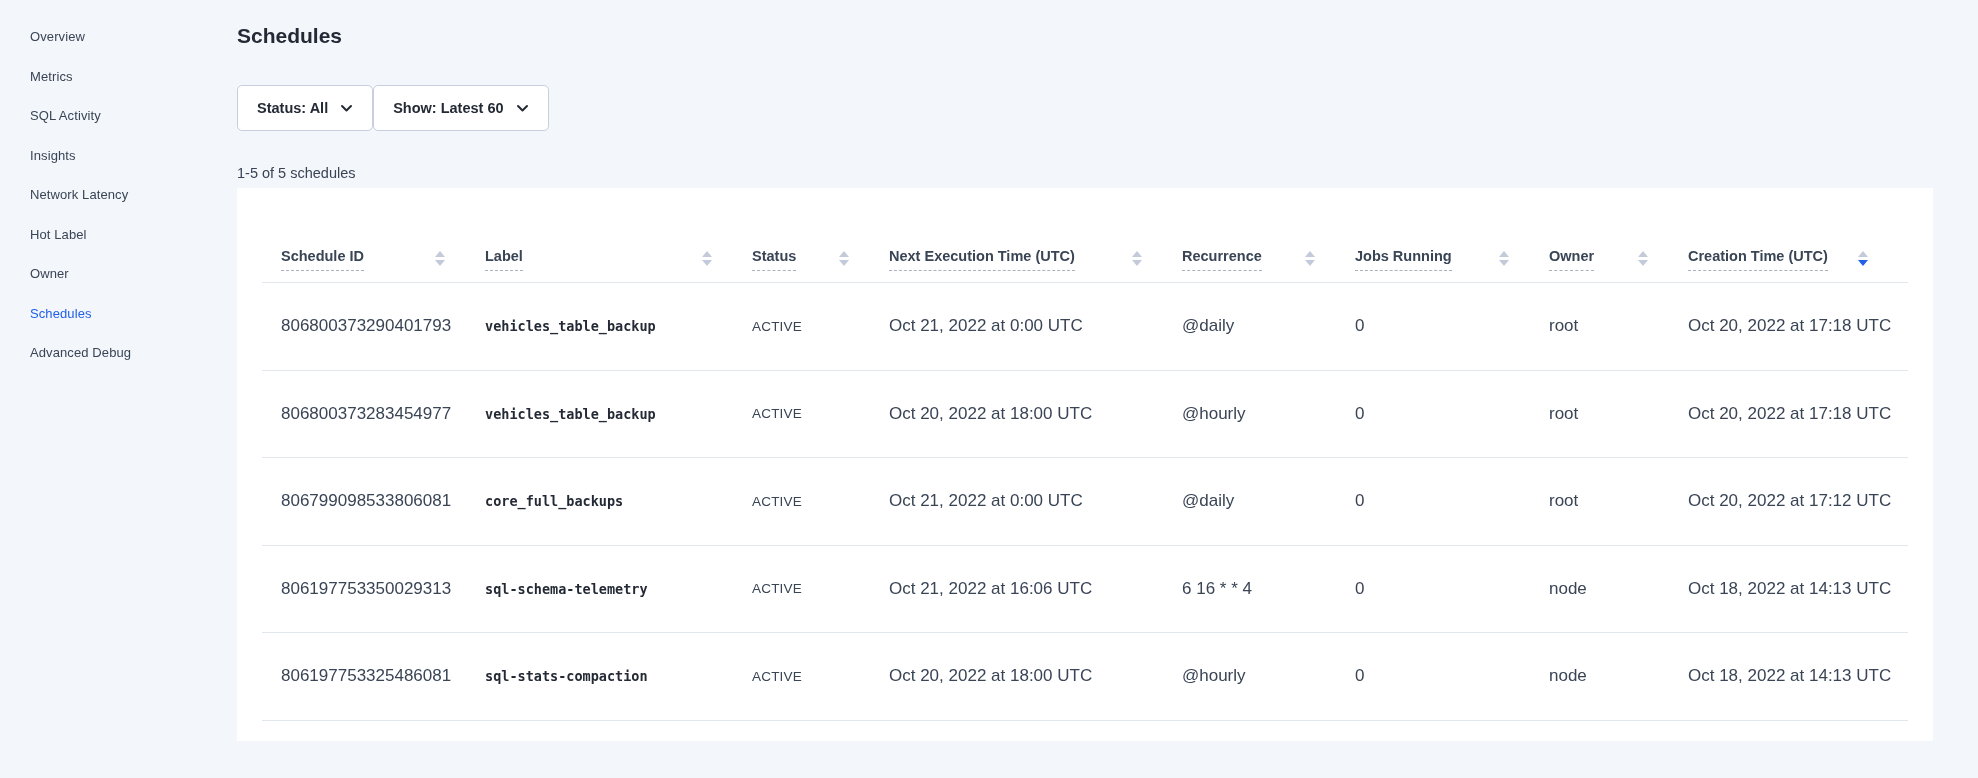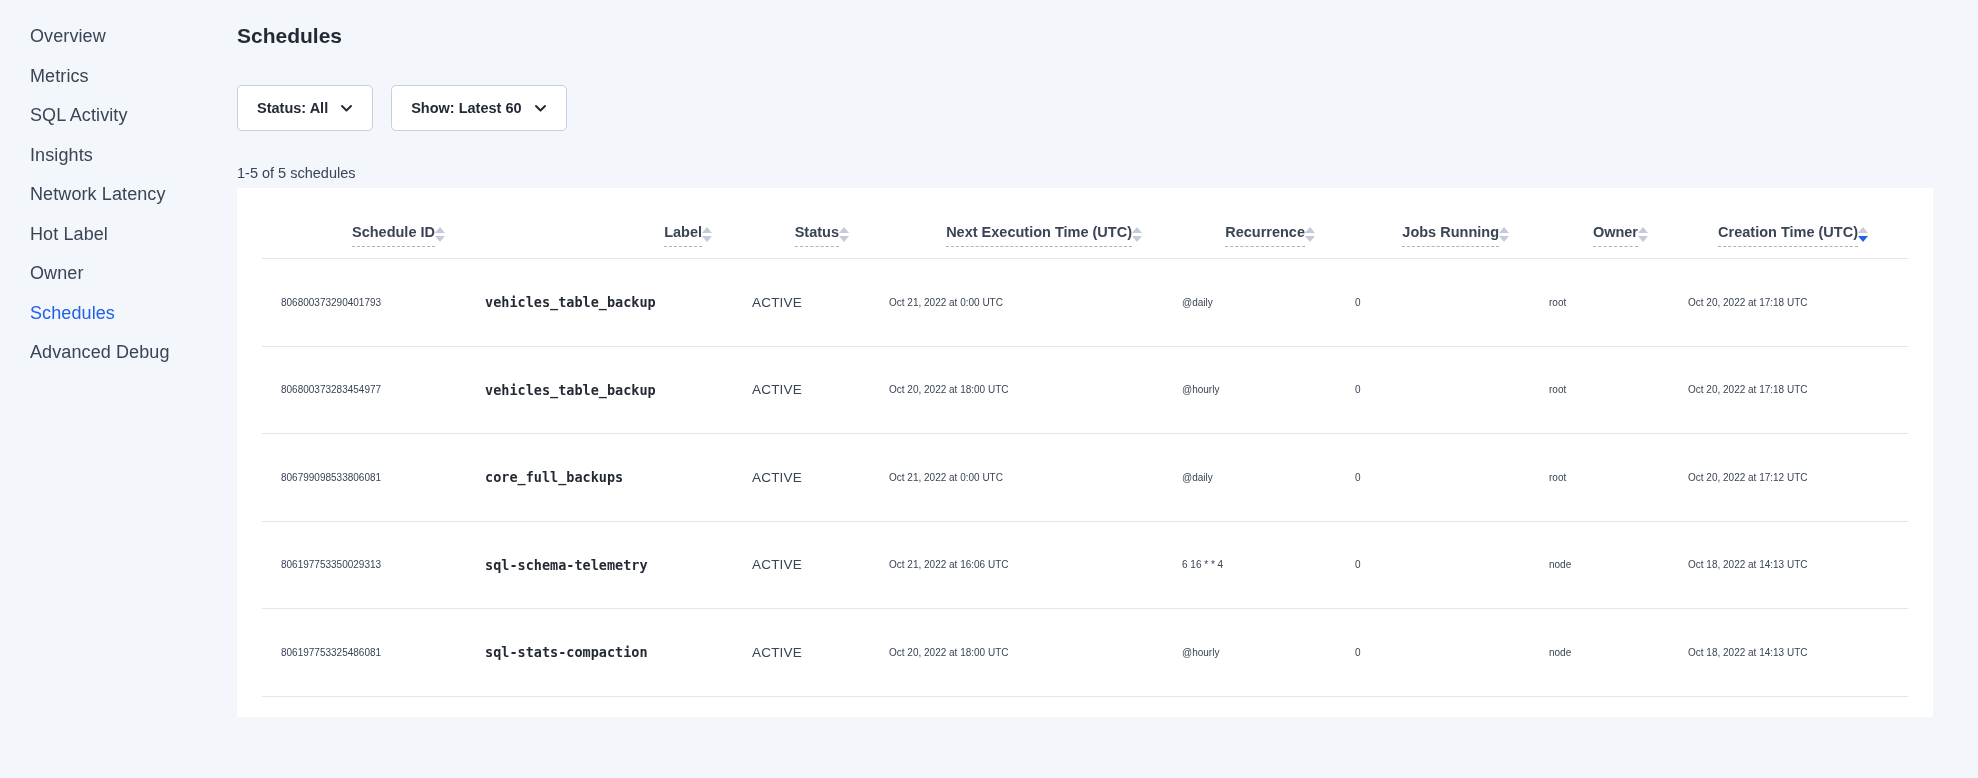--- a/index.html
+++ b/index.html
@@ -9,30 +9,30 @@
     font-family:"Liberation Sans", sans-serif;
     color:#394455;
     -webkit-font-smoothing:antialiased;
   }
   .app { display:flex; width:100%; height:100%; }
 
   
   .sidebar { width:237px; flex:0 0 237px; padding-top:17px; }
   .nav-item {
     height:39.5px; display:flex; align-items:center;
-    padding-left:30px; font-size:18px; color:#394455;
+    padding-left:30px; font-size:13px; color:#394455;
     cursor:pointer; letter-spacing:.1px;
   }
   .nav-item.active { color:#2160e8; }
 
   
   .main { flex:1; padding:23px 45px 0 0; }
   .page-title { font-size:21px; font-weight:700; color:#242a35; line-height:26px; }
 
-  .filters { display:flex; gap:18px; margin-top:36px; }
+  .filters { display:flex; margin-top:36px; }
   .dropdown {
     display:inline-flex; align-items:center; gap:12px;
     height:46px; padding:0 19px;
     background:#fff; border:1px solid #c8cedb; border-radius:5px;
     font-size:14.5px; font-weight:700; color:#242a35; cursor:pointer;
   }
   .chev { width:13px; height:13px; display:inline-block; }
   .chev svg { display:block; }
 
   .results-count { margin:33px 0 6px; font-size:14.5px; line-height:18px; color:#394455; }
@@ -42,35 +42,35 @@
     background:#fff; width:1696px; padding:0 25px 20px 25px;
   }
   .grid {
     display:grid;
     grid-template-columns:204px 267px 137px 293px 173px 194px 139px 1fr;
     padding-left:19px;
     border-bottom:1px solid #e2e7ee;
   }
   .thead { padding-top:36px; padding-bottom:11px; }
   .th {
-    display:flex; justify-content:flex-end; align-items:flex-start;
-    padding-right:40px; cursor:pointer;
+    display:flex; justify-content:space-between; align-items:flex-start;
+    padding-right:40px; cursor:pointer;margin-top:24px;
   }
   .th-label {
     font-size:14.5px; font-weight:700; color:#394455;
     padding-bottom:6px; border-bottom:1px dashed #a9b2c1;
   }
   .sort-icon { display:flex; flex-direction:column; gap:3px; margin-top:3px; }
   .tri { width:0; height:0; border-left:5px solid transparent; border-right:5px solid transparent; }
   .tri-up { border-bottom:6px solid #c3cbdb; }
   .tri-down { border-top:6px solid #c3cbdb; }
   .sort-icon.sorted-desc .tri-down { border-top-color:#2160e8; }
 
   .tr { height:87.5px; align-items:center; }
-  .td { font-size:10px; color:#394455; padding-right:20px; white-space:nowrap; }
+  .td { font-size:17px; color:#394455; padding-right:20px; white-space:nowrap; }
   .td.mono {
     font-family:"DejaVu Sans Mono", monospace;
     font-size:13.5px; font-weight:700; color:#242a35; letter-spacing:0;
   }
   .td.status { font-size:13.5px; letter-spacing:.2px; }
 </style>
 </head>
 <body>
 
 <div class="app">

